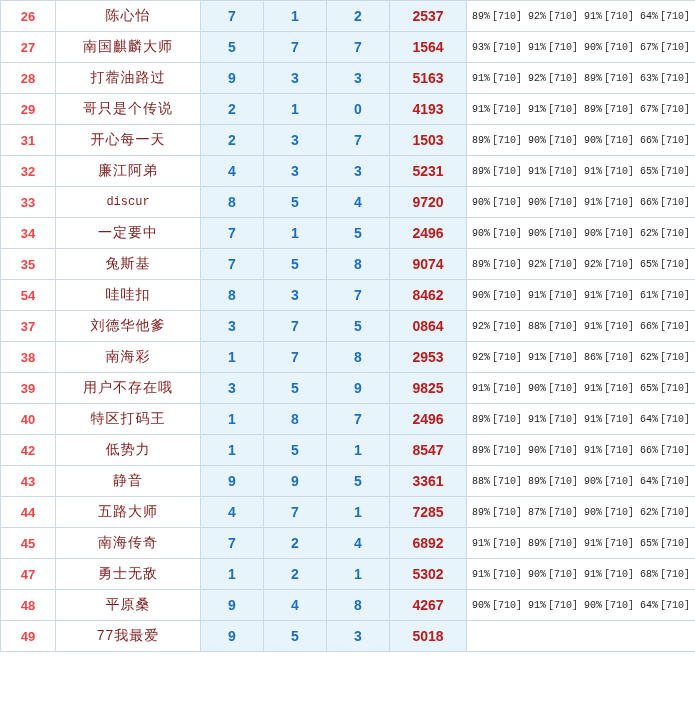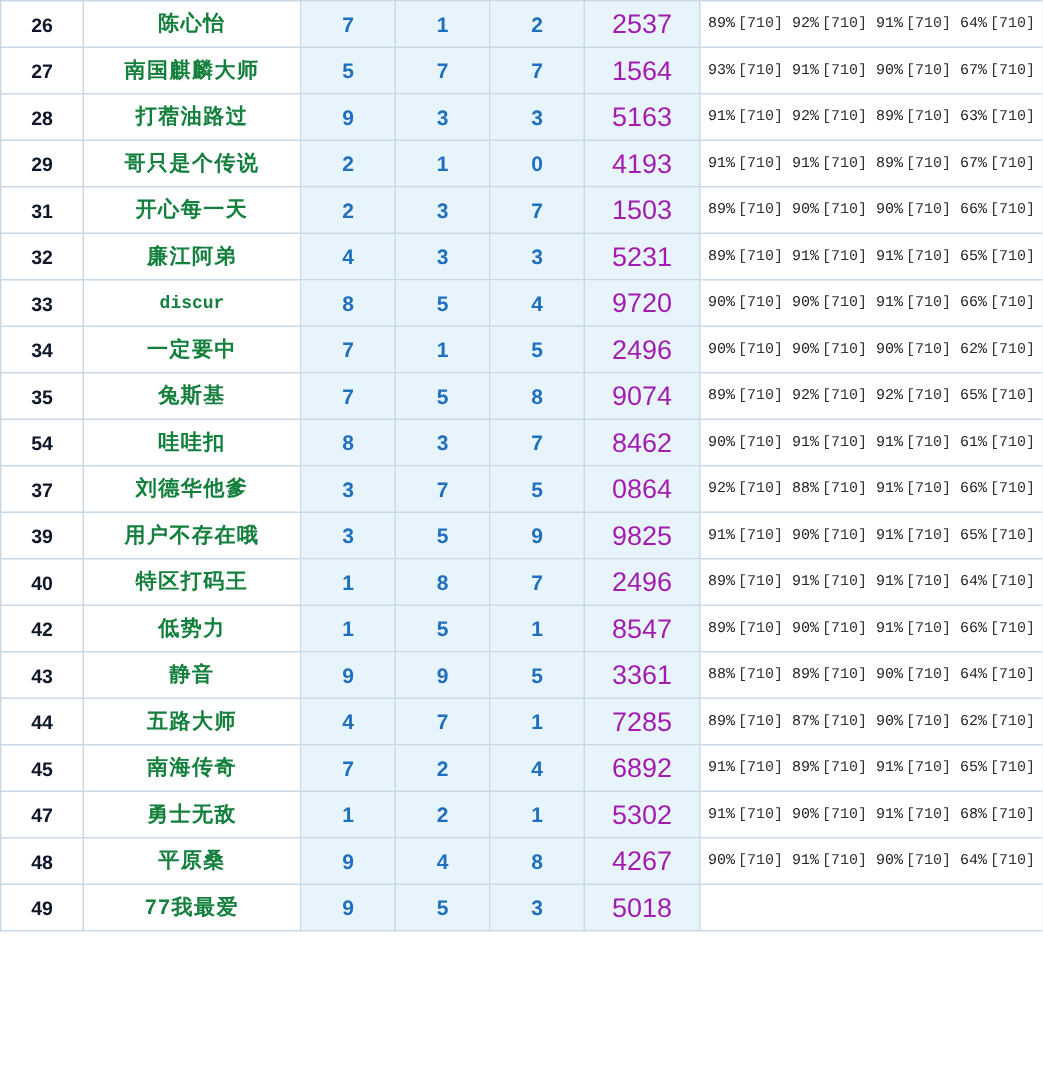--- a/index.html
+++ b/index.html
@@ -30,47 +30,46 @@
   
   col.c-rank   { width: 55px; }
   col.c-name   { width: 145px; }
   col.c-n1     { width: 63px; }
   col.c-n2     { width: 63px; }
   col.c-n3     { width: 63px; }
   col.c-code   { width: 77px; }
   col.c-stats  { width: 229px; }
 
   td.rank {
-    color: #0f172a;
+    color: #ef4444;
     font-size: 13px;
     font-weight: bold;
     background: #ffffff;
   }
   td.name {
-    color: #15803d;
+    color: #7f1d1d;
     font-size: 14px;
     background: #ffffff;
     letter-spacing: 1px;
-    font-weight: bold;
   }
   td.name.mono {
     font-family: "Liberation Mono", monospace;
     font-size: 12px;
     letter-spacing: 0;
   }
   td.num {
     color: #1e6fbe;
     font-size: 14px;
     font-weight: bold;
     background: #e8f4fb;
   }
   td.code {
-    color: #a21caf;
-    font-size: 18px;
-    font-weight: normal;
+    color: #b91c1c;
+    font-size: 14px;
+    font-weight: bold;
     background: #e8f4fb;
   }
   td.stats {
     background: #ffffff;
     font-family: "Liberation Mono", monospace;
     font-size: 10px;
     color: #222222;
     text-align: left;
     padding-left: 3px;
     margin-left: 38px;
@@ -190,20 +189,29 @@
       <tr>
         <td class="rank">37</td>
         <td class="name">刘德华他爹</td>
         <td class="num">3</td>
         <td class="num">7</td>
         <td class="num">5</td>
         <td class="code">0864</td>
         <td class="stats"><span class="pct">92%</span><span class="brk">[710] </span><span class="pct">88%</span><span class="brk">[710] </span><span class="pct">91%</span><span class="brk">[710] </span><span class="pct">66%</span><span class="brk">[710]</span></td>
       </tr>
       <tr>
+        <td class="rank">38</td>
+        <td class="name">南海彩</td>
+        <td class="num">1</td>
+        <td class="num">7</td>
+        <td class="num">8</td>
+        <td class="code">2953</td>
+        <td class="stats"><span class="pct">92%</span><span class="brk">[710] </span><span class="pct">91%</span><span class="brk">[710] </span><span class="pct">86%</span><span class="brk">[710] </span><span class="pct">62%</span><span class="brk">[710]</span></td>
+      </tr>
+      <tr>
         <td class="rank">39</td>
         <td class="name">用户不存在哦</td>
         <td class="num">3</td>
         <td class="num">5</td>
         <td class="num">9</td>
         <td class="code">9825</td>
         <td class="stats"><span class="pct">91%</span><span class="brk">[710] </span><span class="pct">90%</span><span class="brk">[710] </span><span class="pct">91%</span><span class="brk">[710] </span><span class="pct">65%</span><span class="brk">[710]</span></td>
       </tr>
       <tr>
         <td class="rank">40</td>

